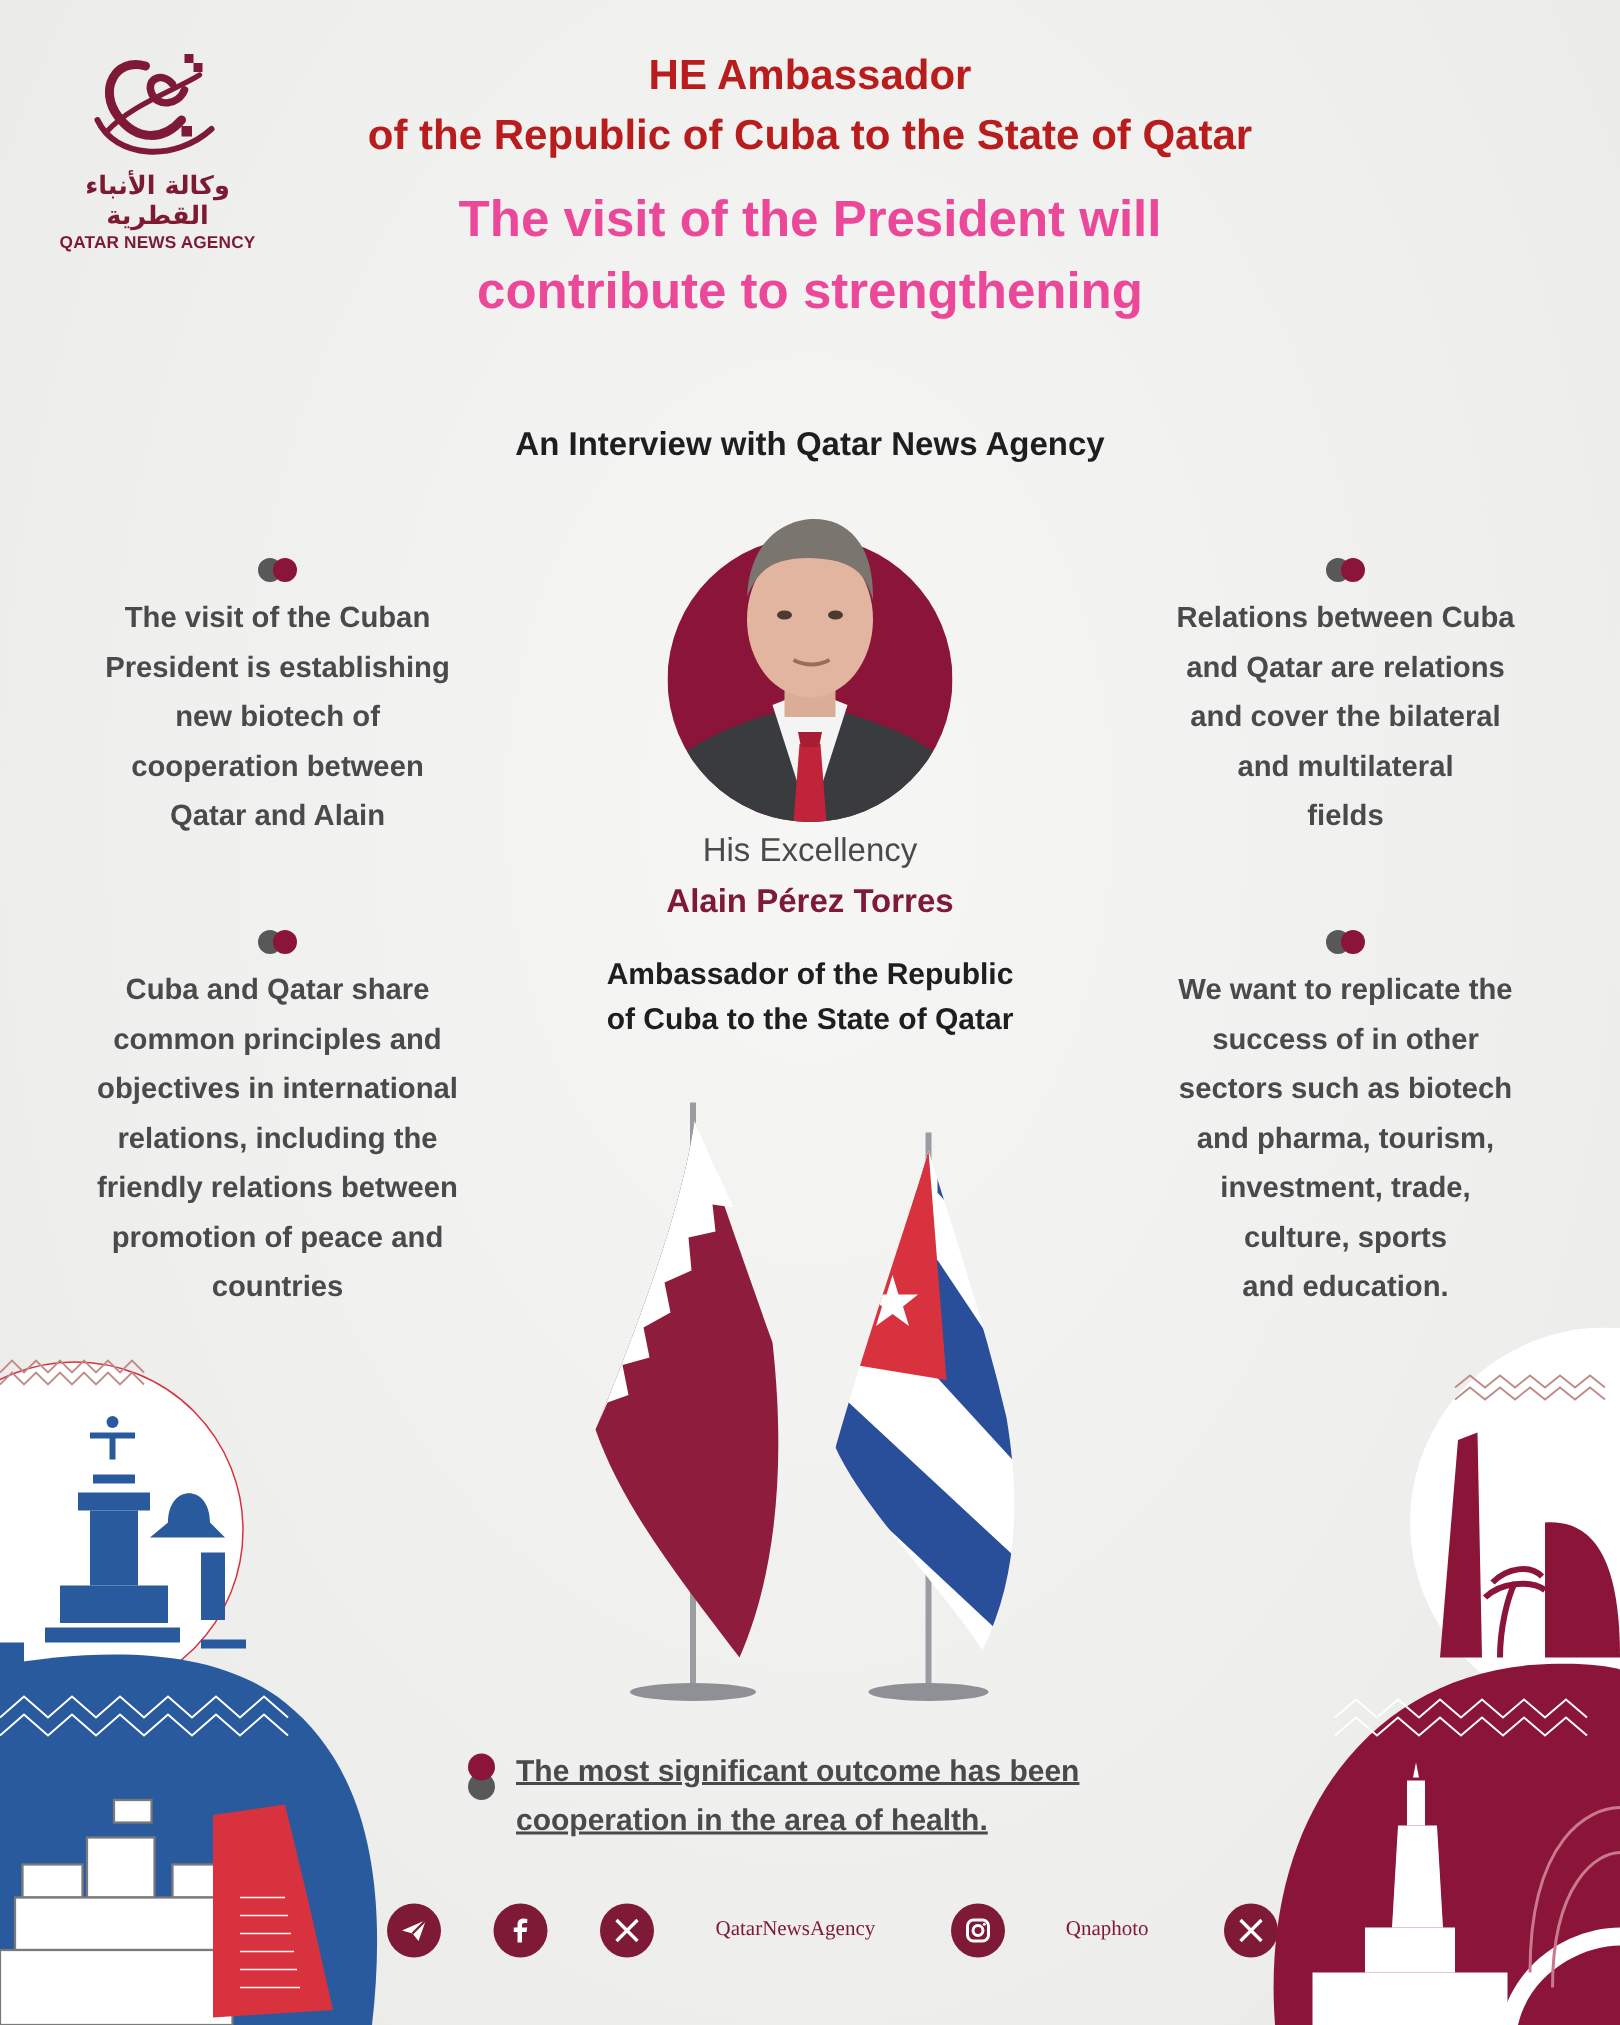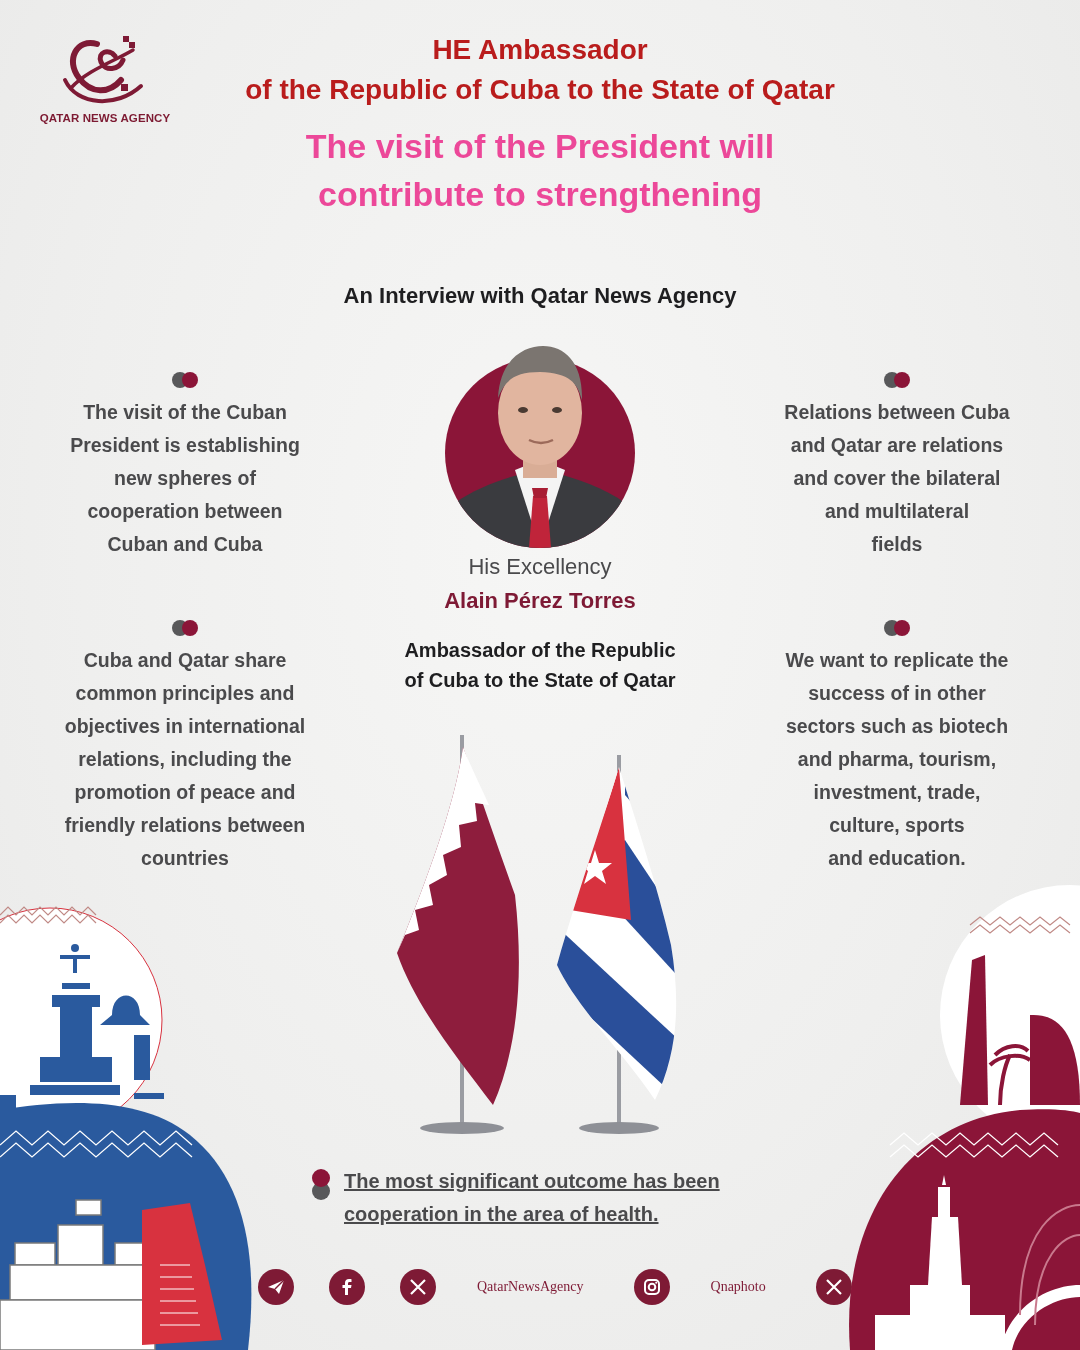--- a/index.html
+++ b/index.html
@@ -60,43 +60,44 @@
 <div class="abs logo">
   <svg width="96" height="80" viewBox="0 0 96 80">
     <path d="M40 14 C 20 8, 8 30, 22 48 C 34 64, 52 64, 64 50" fill="none" stroke="#7e1a35" stroke-width="6" stroke-linecap="round"></path>
     <path d="M58 26 C 52 18, 40 22, 44 32 C 48 42, 62 40, 66 30" fill="none" stroke="#7e1a35" stroke-width="5" stroke-linecap="round"></path>
     <path d="M8 50 C 20 76, 60 78, 84 56" fill="none" stroke="#7e1a35" stroke-width="4" stroke-linecap="round"></path>
     <path d="M14 58 C 30 40, 60 30, 76 20" fill="none" stroke="#7e1a35" stroke-width="3.5" stroke-linecap="round"></path>
     <rect x="66" y="6" width="6" height="6" fill="#7e1a35"></rect>
     <rect x="72" y="12" width="6" height="6" fill="#7e1a35"></rect>
     <rect x="64" y="54" width="7" height="7" fill="#7e1a35"></rect>
   </svg>
+  <div class="ar">وكالة الأنباء القطرية</div>
   <div class="en">QATAR NEWS AGENCY</div>
 </div>
 
 <div class="abs header h-sub">
   <div>HE Ambassador</div>
   <div>of the Republic of Cuba to the State of Qatar</div>
 </div>
 <div class="abs header h-title">
   <div>The visit of the President will</div>
   <div>contribute to strengthening</div>
 </div>
 <div class="abs header h-interview">An Interview with Qatar News Agency</div>
 
 <div class="abs point p-tl">
   <div class="dots">
       <span class="d1"></span>
       <span class="d2"></span>
     </div>
   <div>The visit of the Cuban</div>
   <div>President is establishing</div>
-  <div>new spheres of</div>
+  <div>new biotech of</div>
   <div>cooperation between</div>
-  <div>Cuban and Cuba</div>
+  <div>Qatar and Alain</div>
 </div>
 
 <div class="abs point p-tr">
   <div class="dots">
       <span class="d1"></span>
       <span class="d2"></span>
     </div>
   <div>Relations between Cuba</div>
   <div>and Qatar are relations</div>
   <div>and cover the bilateral</div>
@@ -106,22 +107,22 @@
 
 <div class="abs point p-bl">
   <div class="dots">
       <span class="d1"></span>
       <span class="d2"></span>
     </div>
   <div>Cuba and Qatar share</div>
   <div>common principles and</div>
   <div>objectives in international</div>
   <div>relations, including the</div>
+  <div>friendly relations between</div>
   <div>promotion of peace and</div>
-  <div>friendly relations between</div>
   <div>countries</div>
 </div>
 
 <div class="abs point p-br">
   <div class="dots">
       <span class="d1"></span>
       <span class="d2"></span>
     </div>
   <div>We want to replicate the</div>
   <div>success of in other</div>

